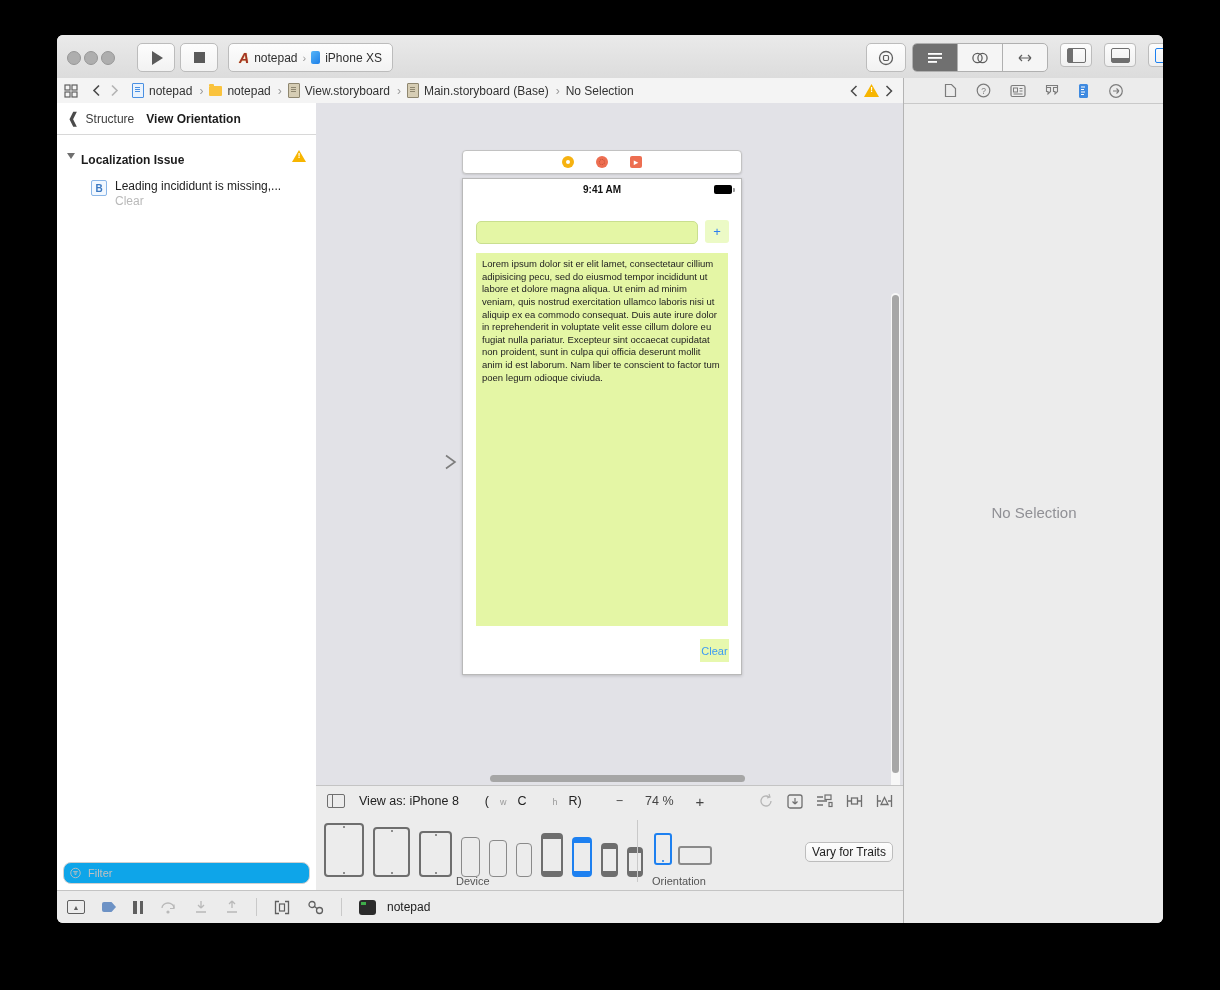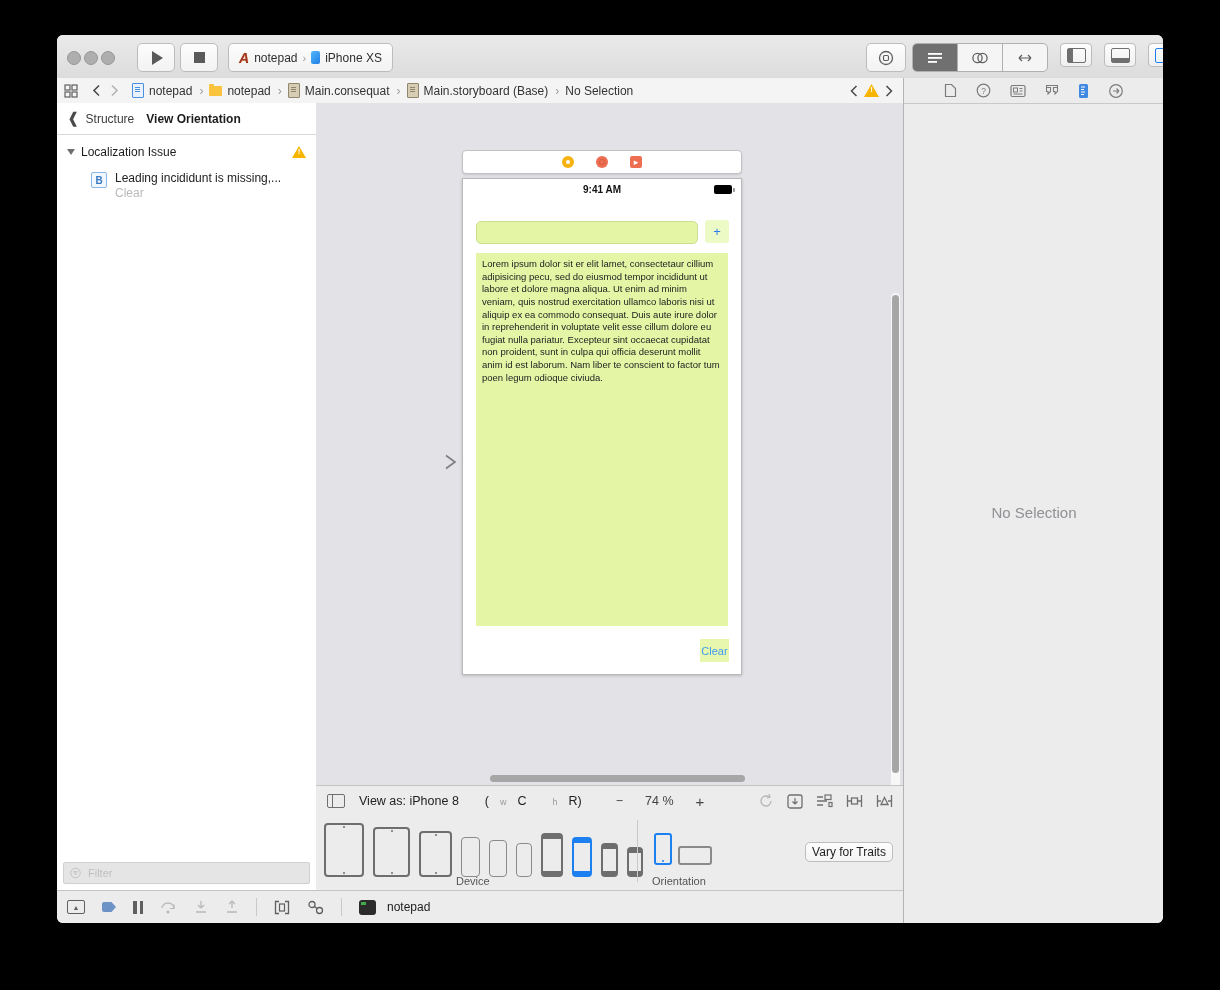--- a/index.html
+++ b/index.html
@@ -58,28 +58,28 @@
   .itabs{position:absolute;left:0;top:0;width:100%;height:25px;border-bottom:1px solid #c9c9c9;
     display:flex;align-items:center;justify-content:center;gap:19px;}
   .noselect{position:absolute;left:0;width:100%;top:426px;text-align:center;color:#909095;font-size:15px;}
   
   .sidebar{position:absolute;left:0;top:68px;width:259px;height:787px;background:#ffffff;border-right:1px solid #c9c9c9;}
   .sb-head{height:31px;border-bottom:1px solid #d8d8d8;display:flex;align-items:center;font-size:12px;color:#333;}
   .sb-back{color:#4a4a4a;font-size:15px;margin:0 6px 2px 10px;}
   .sb-title{font-weight:bold;margin-left:12px;color:#1c1c1c;}
   .grp-row{display:flex;align-items:center;margin-top:10px;padding:0 10px;font-size:12px;}
   .disc{width:0;height:0;border-top:6px solid #6f6f6f;border-left:4.5px solid transparent;border-right:4.5px solid transparent;margin-right:6px;}
-  .grp-label{font-weight:normal;color:#1c1c1c;flex:1;}
+  .grp-label{font-weight:bold;color:#1c1c1c;flex:1;margin-top:8px;}
   .issue-row{display:flex;margin-top:12px;padding-left:34px;font-size:12px;}
   .bbadge{width:14px;height:14px;border:1px solid #8ab6e8;border-radius:2px;color:#3b78c2;background:#f2f8ff;
     font-size:10px;font-weight:bold;display:flex;align-items:center;justify-content:center;margin-right:8px;margin-top:1px;}
   .issue-text{color:#222;line-height:1.25;}
   .issue-sub{color:#b9b9b9;}
-  .filterbar{position:absolute;left:6px;right:6px;bottom:6px;height:20px;border:1px solid #d0d0d0;border-radius:2px;
-    background:#e5e5e5;display:flex;align-items:center;padding:0 6px;gap:5px;}
+  .filterbar{position:absolute;left:6px;right:6px;bottom:6px;height:20px;border:1px solid #d0d0d0;border-radius:8px;
+    background:#0ea5e9;display:flex;align-items:center;padding:0 6px;gap:5px;}
   .filterbar input{border:none;outline:none;font-size:11px;color:#333;width:100%;background:transparent;font-family:inherit;}
   .filterbar input::placeholder{color:#c0c0c0;}
   
   .canvas{position:absolute;left:259px;top:68px;width:587px;height:682px;background:#e2e2e7;overflow:hidden;}
   .scenedock{position:absolute;left:146px;top:47px;width:278px;height:22px;background:#fff;border:1px solid #c2c2c2;
     border-radius:4px;display:flex;align-items:center;justify-content:center;gap:22px;box-shadow:0 1px 2px rgba(0,0,0,.12);}
   .dot-vc{width:12px;height:12px;border-radius:50%;background:#f6b211;position:relative;}
   .dot-vc::after{content:"";position:absolute;left:4px;top:4px;width:4px;height:4px;border-radius:50%;background:#fff;}
   .dot-fr{width:12px;height:12px;border-radius:50%;background:#ed6e51;position:relative;}
   .dot-fr::after{content:"";position:absolute;left:3px;top:3px;width:6px;height:6px;border-radius:50%;border:1px dotted #c14f35;box-sizing:border-box;}
@@ -236,21 +236,21 @@
       <span>notepad</span>
       <span class="chev">›</span>
     </span>
     <span class="crumb">
       <span class="folder"></span>
       <span>notepad</span>
       <span class="chev">›</span>
     </span>
     <span class="crumb">
       <span class="doc-sb"></span>
-      <span>Main.consequat</span>
+      <span>View.storyboard</span>
       <span class="chev">›</span>
     </span>
     <span class="crumb">
       <span class="doc-sb"></span>
       <span>Main.storyboard (Base)</span>
       <span class="chev">›</span>
     </span>
     <span class="crumb">
       <span>No Selection</span>
     </span>

